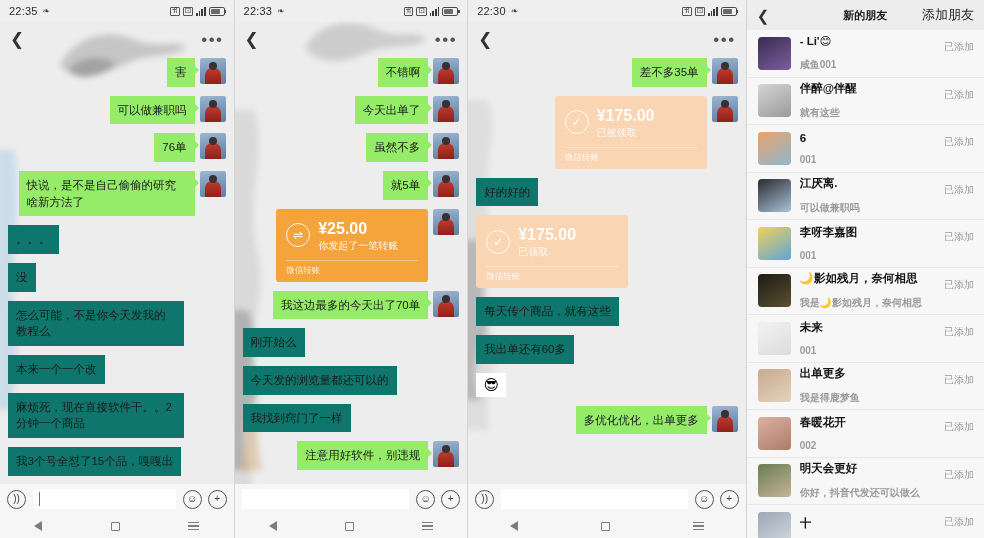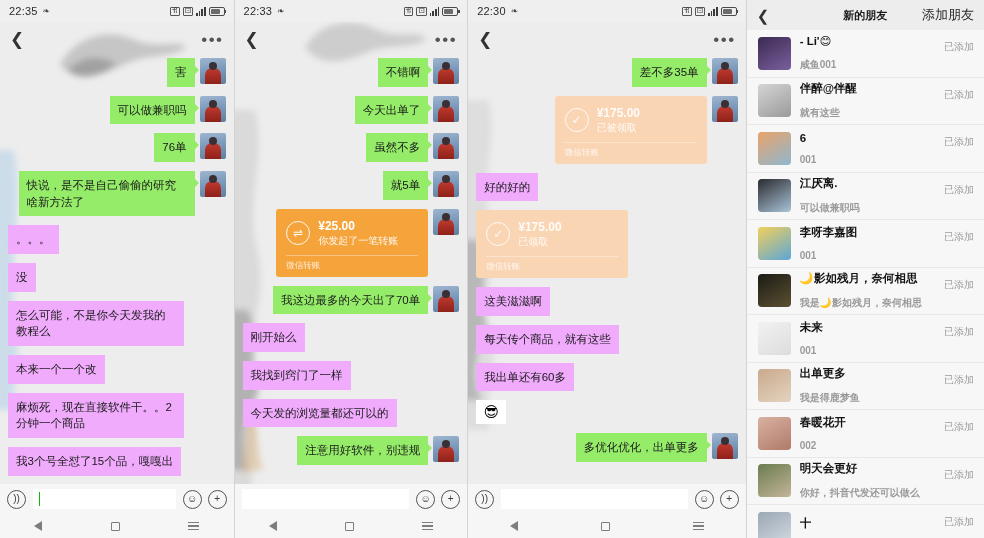--- a/index.html
+++ b/index.html
@@ -85,42 +85,42 @@
   }
 
   .bubble {
     max-width: 176px;
     padding: 6px 8px;
     font-size: 11.5px; line-height: 1.45;
     color: #1a1a1a; position: relative;
     word-break: break-all;
   }
   .bubble.green { background: #95ec69; }
-  .bubble.white { background: #f0abfc; }
+  .bubble.white { background: #0f766e; }
   .bubble.green::after {
     content:''; position:absolute; right:-4px; top:8px;
     border: 4px solid transparent; border-left-color: #95ec69; border-right: 0;
   }
 
   
   .card {
     width: 152px; border-radius: 3px; padding: 10px 10px 0 10px;
     position: relative; overflow: hidden;
   }
   .card.solid { background: #f5a43c; }
   .card.faded { background: #fad5b4; }
   .card .c-top { display: flex; align-items: center; gap: 8px; }
   .c-ico {
     width: 24px; height: 24px; border-radius: 50%;
     border: 1.6px solid rgba(255,255,255,.9);
     display: flex; align-items: center; justify-content: center;
     font-size: 12px; color: rgba(255,255,255,.95); flex: 0 0 24px;
   }
   .card.faded .c-ico { border-color: rgba(255,255,255,.85); color: rgba(255,255,255,.9); }
-  .c-amt { font-size: 12px; color: #ffffff; font-weight: bold; line-height: 1.25; }
+  .c-amt { font-size: 16px; color: #ffffff; font-weight: bold; line-height: 1.25; }
   .card.faded .c-amt { color: rgba(255,255,255,.92); }
   .c-sub { font-size: 10px; color: rgba(255,255,255,.9); line-height: 1.3; }
   .card.faded .c-sub { color: rgba(255,255,255,.85); }
   .c-foot {
     margin-top: 8px; padding: 4px 0 5px 0; font-size: 8.5px;
     color: rgba(255,255,255,.8);
     border-top: 1px solid rgba(255,255,255,.35);
   }
   .card::after {
     content:''; position:absolute; right:-4px; top:10px;
@@ -360,24 +360,24 @@
           <div class="avatar"></div>
         </div>
         <div class="row out">
           <div class="bubble green">我这边最多的今天出了70单</div>
           <div class="avatar"></div>
         </div>
         <div class="row in">
           <div class="bubble white">刚开始么</div>
         </div>
         <div class="row in">
+          <div class="bubble white">今天发的浏览量都还可以的</div>
+        </div>
+        <div class="row in">
           <div class="bubble white">我找到窍门了一样</div>
-        </div>
-        <div class="row in">
-          <div class="bubble white">今天发的浏览量都还可以的</div>
         </div>
         <div class="row out">
           <div class="bubble green">注意用好软件，别违规</div>
           <div class="avatar"></div>
         </div>
       </div>
 
     <div class="inputbar">
       <span class="ib-field"></span>
       <span class="ib-right">
@@ -453,23 +453,20 @@
               <div class="c-ico">✓</div>
               <div>
                 <div class="c-amt">¥175.00</div>
                 <div class="c-sub">已领取</div>
               </div>
             </div>
             <div class="c-foot">微信转账</div>
           </div>
         </div>
         <div class="row in">
-          <div class="bubble white">这美滋滋啊</div>
-        </div>
-        <div class="row in">
           <div class="bubble white">每天传个商品，就有这些</div>
         </div>
         <div class="row in">
           <div class="bubble white">我出单还有60多</div>
         </div>
         <div class="row in">
           <div class="sticker">😎</div>
         </div>
         <div class="row out">
           <div class="bubble green">多优化优化，出单更多</div>

